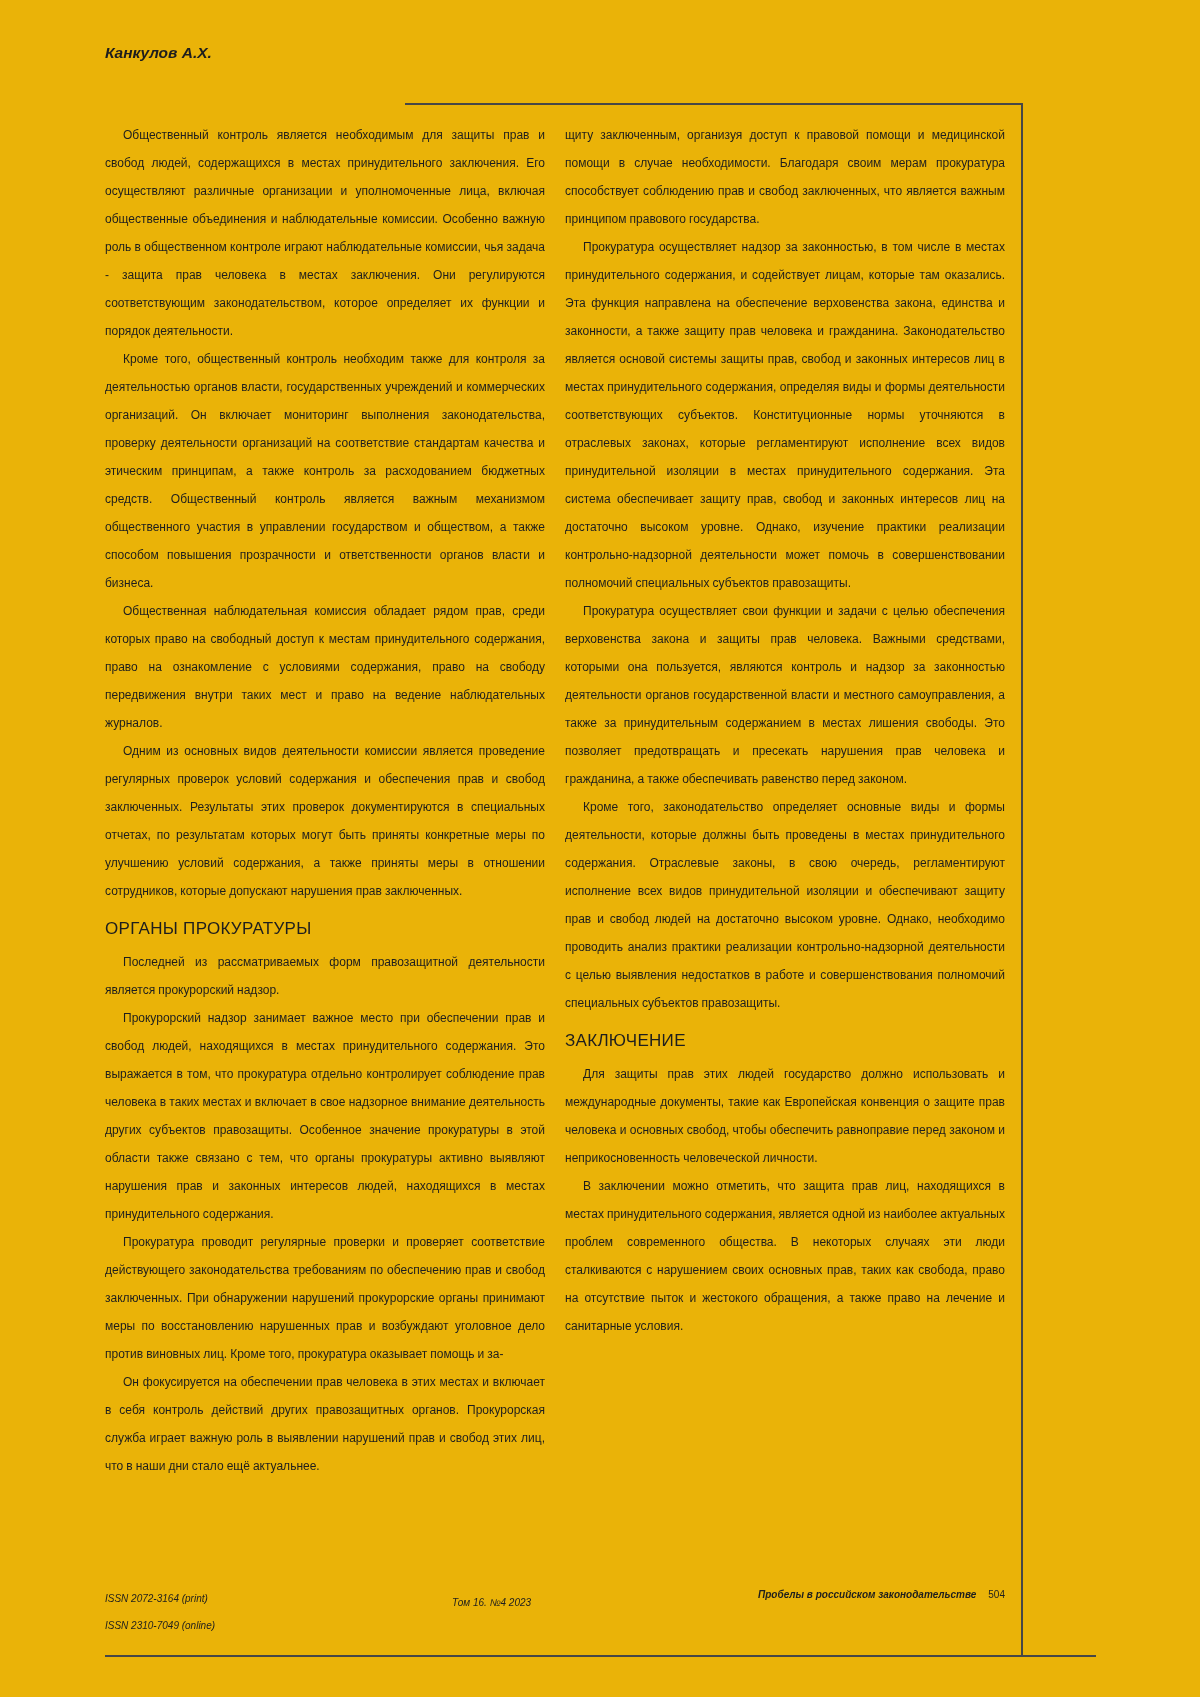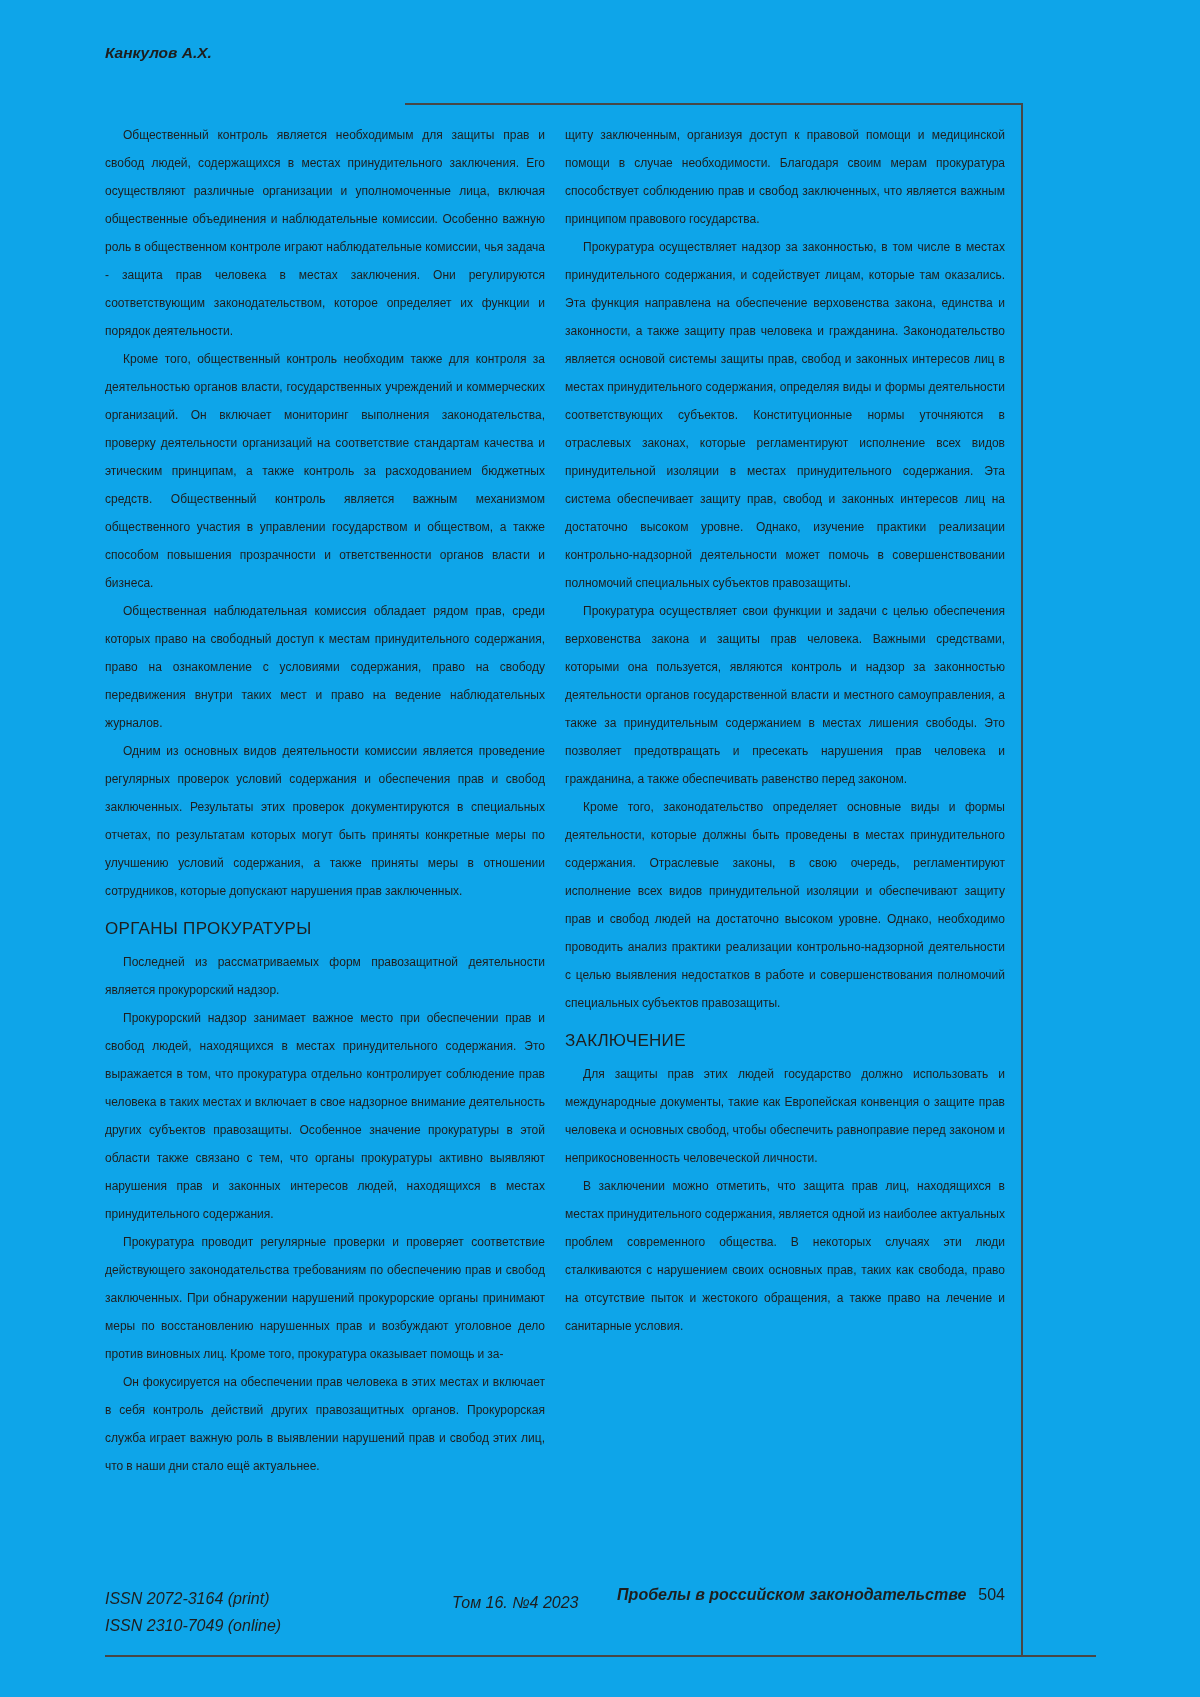--- a/index.html
+++ b/index.html
@@ -4,21 +4,21 @@
 <style>
   html, body {
     margin: 0;
     padding: 0;
     background: #ffffff;
   }
   .page {
     position: relative;
     width: 1200px;
     height: 1697px;
-    background: #0ea5e9;
+    background: #eab308;
     font-family: "Liberation Sans", "DejaVu Sans", sans-serif;
     color: #1e1e1e;
     overflow: hidden;
   }
   
   .author {
     position: absolute;
     left: 105px;
     top: 44px;
     font-size: 15.5px;
@@ -94,21 +94,21 @@
     font-weight: 400;
     letter-spacing: 0.3px;
   }
   
   .page-footer {
     position: absolute;
     left: 105px;
     top: 1585px;
     width: 900px;
     height: 60px;
-    font-size: 16px;
+    font-size: 10px;
     font-style: italic;
   }
   .footer-issn {
     position: absolute;
     left: 0;
     top: 0;
     line-height: 27px;
     white-space: nowrap;
   }
   .footer-volume {

